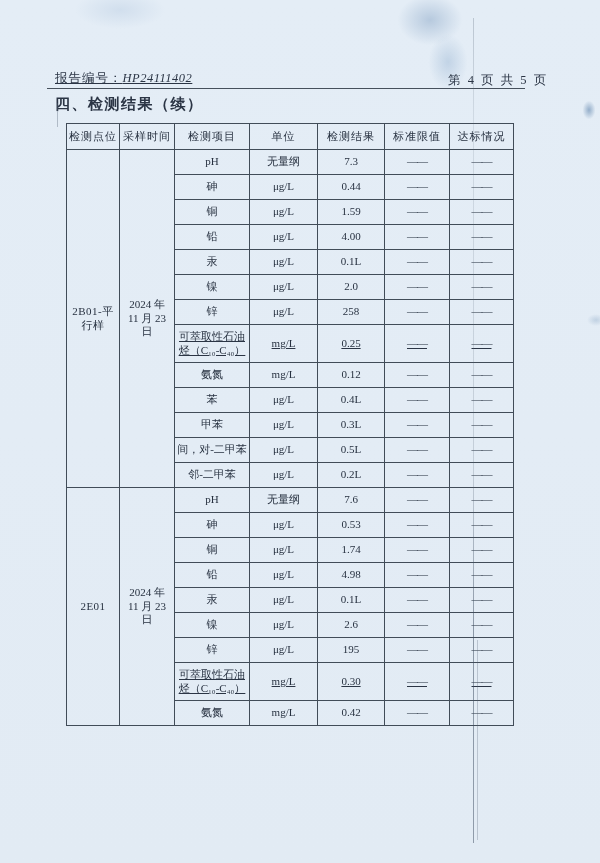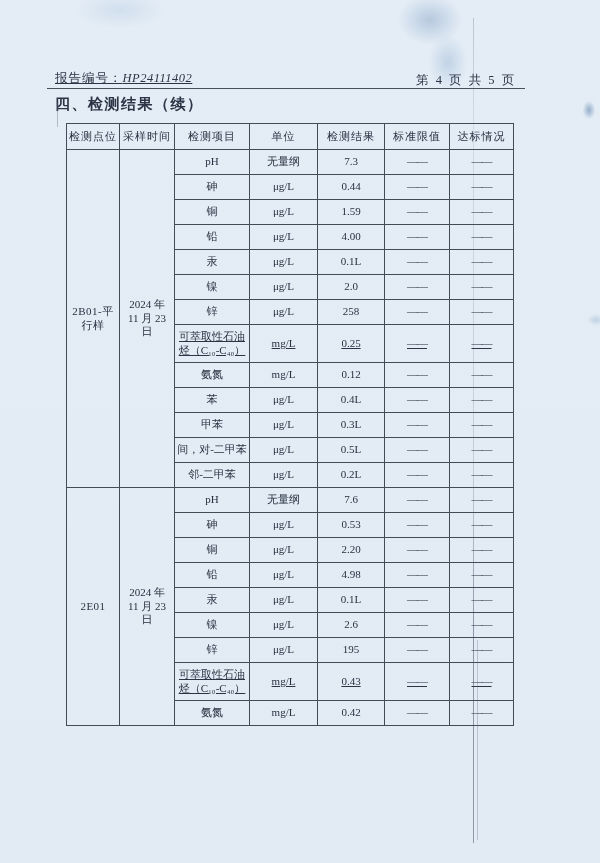--- a/index.html
+++ b/index.html
@@ -14,21 +14,21 @@
     background:
       radial-gradient(ellipse 45px 35px at 430px 20px, rgba(145,172,202,.55), rgba(145,172,202,0) 72%),
       radial-gradient(ellipse 28px 40px at 448px 62px, rgba(152,180,210,.45), rgba(152,180,210,0) 70%),
       radial-gradient(ellipse 60px 25px at 120px 10px, rgba(190,208,228,.5), rgba(190,208,228,0) 75%),
       radial-gradient(ellipse 9px 13px at 589px 110px, rgba(105,140,178,.65), rgba(105,140,178,0) 72%),
       radial-gradient(ellipse 12px 8px at 596px 320px, rgba(140,168,198,.4), rgba(140,168,198,0) 75%),
       linear-gradient(#e4edf6,#e2ebf4);
   }
   .hdr-left{position:absolute;left:55px;top:70px;font-size:12.5px;letter-spacing:1px;text-decoration:underline;}
   .report-no{font-style:italic;letter-spacing:.5px;}
-  .hdr-right{position:absolute;left:416px;top:72px;font-size:12.5px;letter-spacing:2px;}
+  .hdr-right{position:absolute;left:448px;top:72px;font-size:12.5px;letter-spacing:2px;}
   .hdr-rule{position:absolute;left:47px;top:88px;width:478px;height:1px;background:#46505c;}
   .sec-title{position:absolute;left:55px;top:95px;font-size:15px;font-weight:bold;letter-spacing:1.5px;}
 
   table.results{
     position:absolute;left:66px;top:123px;width:447px;
     border-collapse:collapse;table-layout:fixed;
     font-size:11px;line-height:1.25;
     z-index:1;
   }
   table.results th,table.results td{
@@ -202,21 +202,21 @@
       <tr>
         <td class="item-cell">砷</td>
         <td class="unit-cell">μg/L</td>
         <td class="result-cell">0.53</td>
         <td class="dash-cell">——</td>
         <td class="dash-cell">——</td>
       </tr>
       <tr>
         <td class="item-cell">铜</td>
         <td class="unit-cell">μg/L</td>
-        <td class="result-cell">2.20</td>
+        <td class="result-cell">1.74</td>
         <td class="dash-cell">——</td>
         <td class="dash-cell">——</td>
       </tr>
       <tr>
         <td class="item-cell">铅</td>
         <td class="unit-cell">μg/L</td>
         <td class="result-cell">4.98</td>
         <td class="dash-cell">——</td>
         <td class="dash-cell">——</td>
       </tr>
@@ -237,21 +237,21 @@
       <tr>
         <td class="item-cell">锌</td>
         <td class="unit-cell">μg/L</td>
         <td class="result-cell">195</td>
         <td class="dash-cell">——</td>
         <td class="dash-cell">——</td>
       </tr>
       <tr class="tall">
         <td class="item-cell">可萃取性石油烃（C₁₀-C₄₀）</td>
         <td class="unit-cell">mg/L</td>
-        <td class="result-cell">0.43</td>
+        <td class="result-cell">0.30</td>
         <td class="dash-cell">——</td>
         <td class="dash-cell">——</td>
       </tr>
       <tr>
         <td class="item-cell">氨氮</td>
         <td class="unit-cell">mg/L</td>
         <td class="result-cell">0.42</td>
         <td class="dash-cell">——</td>
         <td class="dash-cell">——</td>
       </tr>

